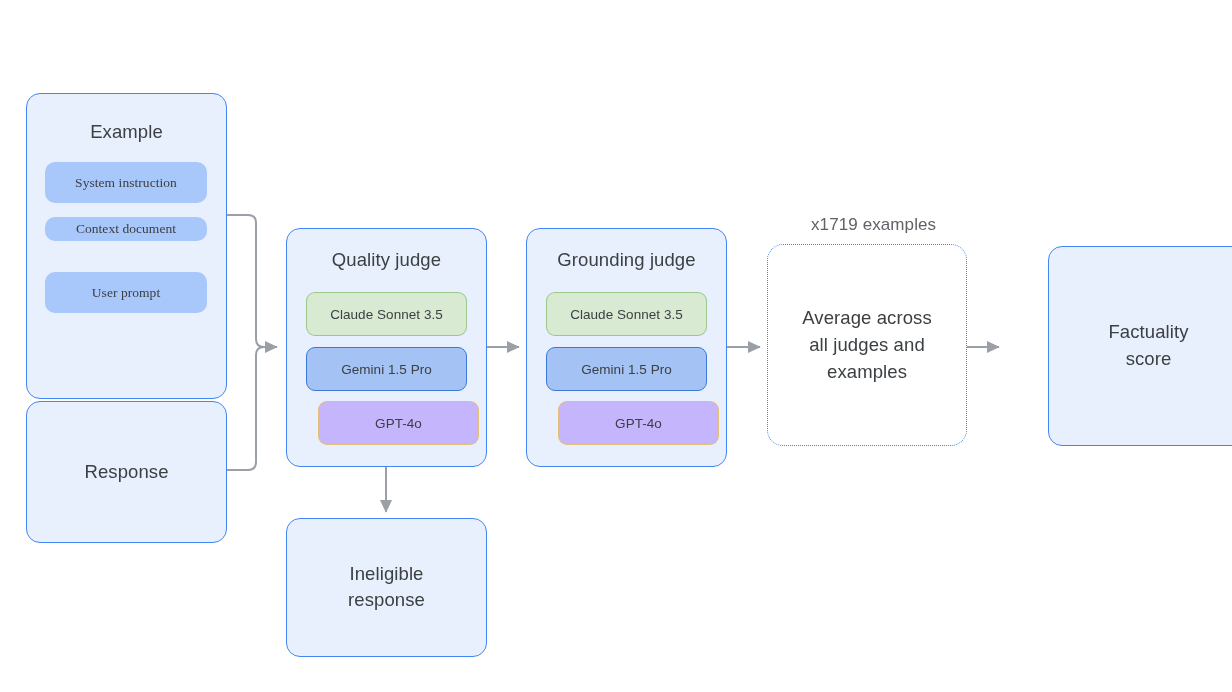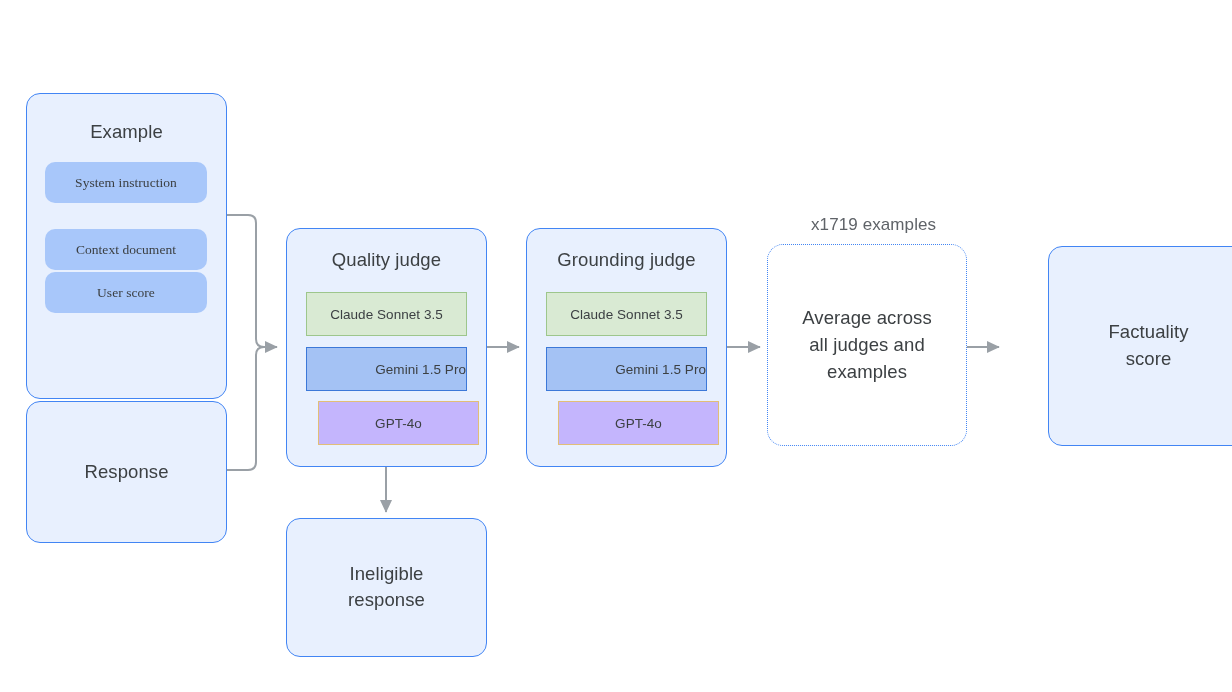--- a/index.html
+++ b/index.html
@@ -61,40 +61,39 @@
     white-space: pre-line;
   }
 
   
   .chip {
     position: absolute;
     box-sizing: border-box;
     display: flex;
     align-items: center;
     justify-content: center;
-    border-radius: 0;
+    border-radius: 9px;
     font-size: 13.5px;
     color: #3c4043;
     letter-spacing: 0.05px;
     text-align: center;
   }
   .chip-plainblue {
     background: #a8c7fa;
     border: none;
     border-radius: 10px;
     font-family: Liberation Serif, serif;
   }
   .chip-green {
     background: #d9ead3;
     border: 1.4px solid #6aa84f8a;
   }
   .chip-blue {
     background: #a4c2f4;
     border: 1.4px solid #3c78d8;
-    justify-content: flex-end;
   }
   .chip-yellow {
     background: #c4b5fd;
     border: 1.4px solid #f1c232a8;
     margin-left: 12px;
   }
 
   
   .conn {
     position: absolute;
@@ -134,25 +133,25 @@
 
     <path d="M967,347 L999,347" fill="none" stroke="#9aa0a6" stroke-width="2" marker-end="url(#arrowhead)"></path>
   </svg>
 
   <div class="box box-lightblue" style="left:26px; top:93px; width:201px; height:306px;">
     <div class="box-title" style="margin-top:26px;">Example</div>
   </div>
   <div class="chip chip-plainblue" style="left:45px; top:162px; width:162px; height:41px;">
     <span>System instruction</span>
   </div>
-  <div class="chip chip-plainblue" style="left:45px; top:217px; width:162px; height:41px;margin-top:12px;">
+  <div class="chip chip-plainblue" style="left:45px; top:217px; width:162px; height:24px;">
     <span>Context document</span>
   </div>
   <div class="chip chip-plainblue" style="left:45px; top:272px; width:162px; height:41px;">
-    <span>User score</span>
+    <span>User prompt</span>
   </div>
 
   <div class="box box-lightblue" style="left:26px; top:401px; width:201px; height:142px;">
     <div class="box-center-text">Response</div>
   </div>
 
   <div class="box box-lightblue" style="left:286px; top:228px; width:201px; height:239px;">
     <div class="box-title" style="margin-top:19px;">Quality judge</div>
   </div>
   <div class="chip chip-green" style="left:306px; top:292px; width:161px; height:44px;">

